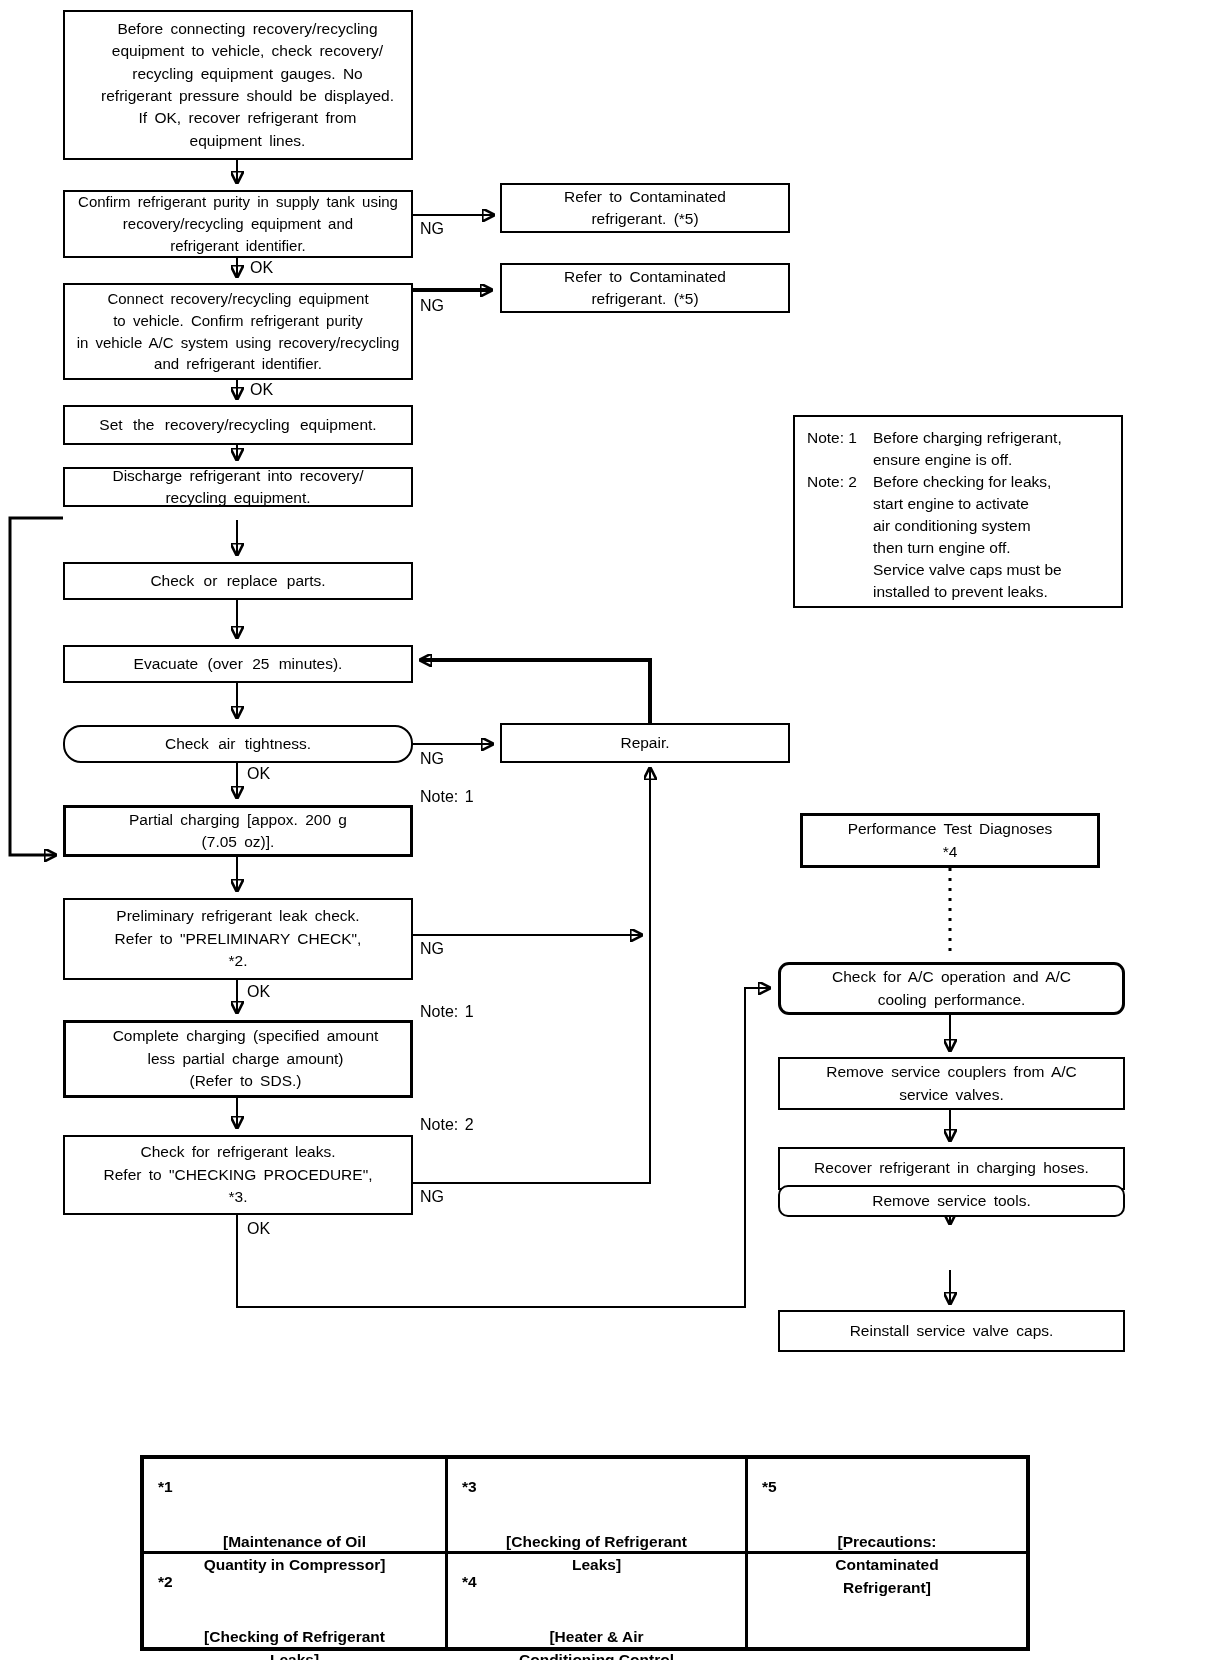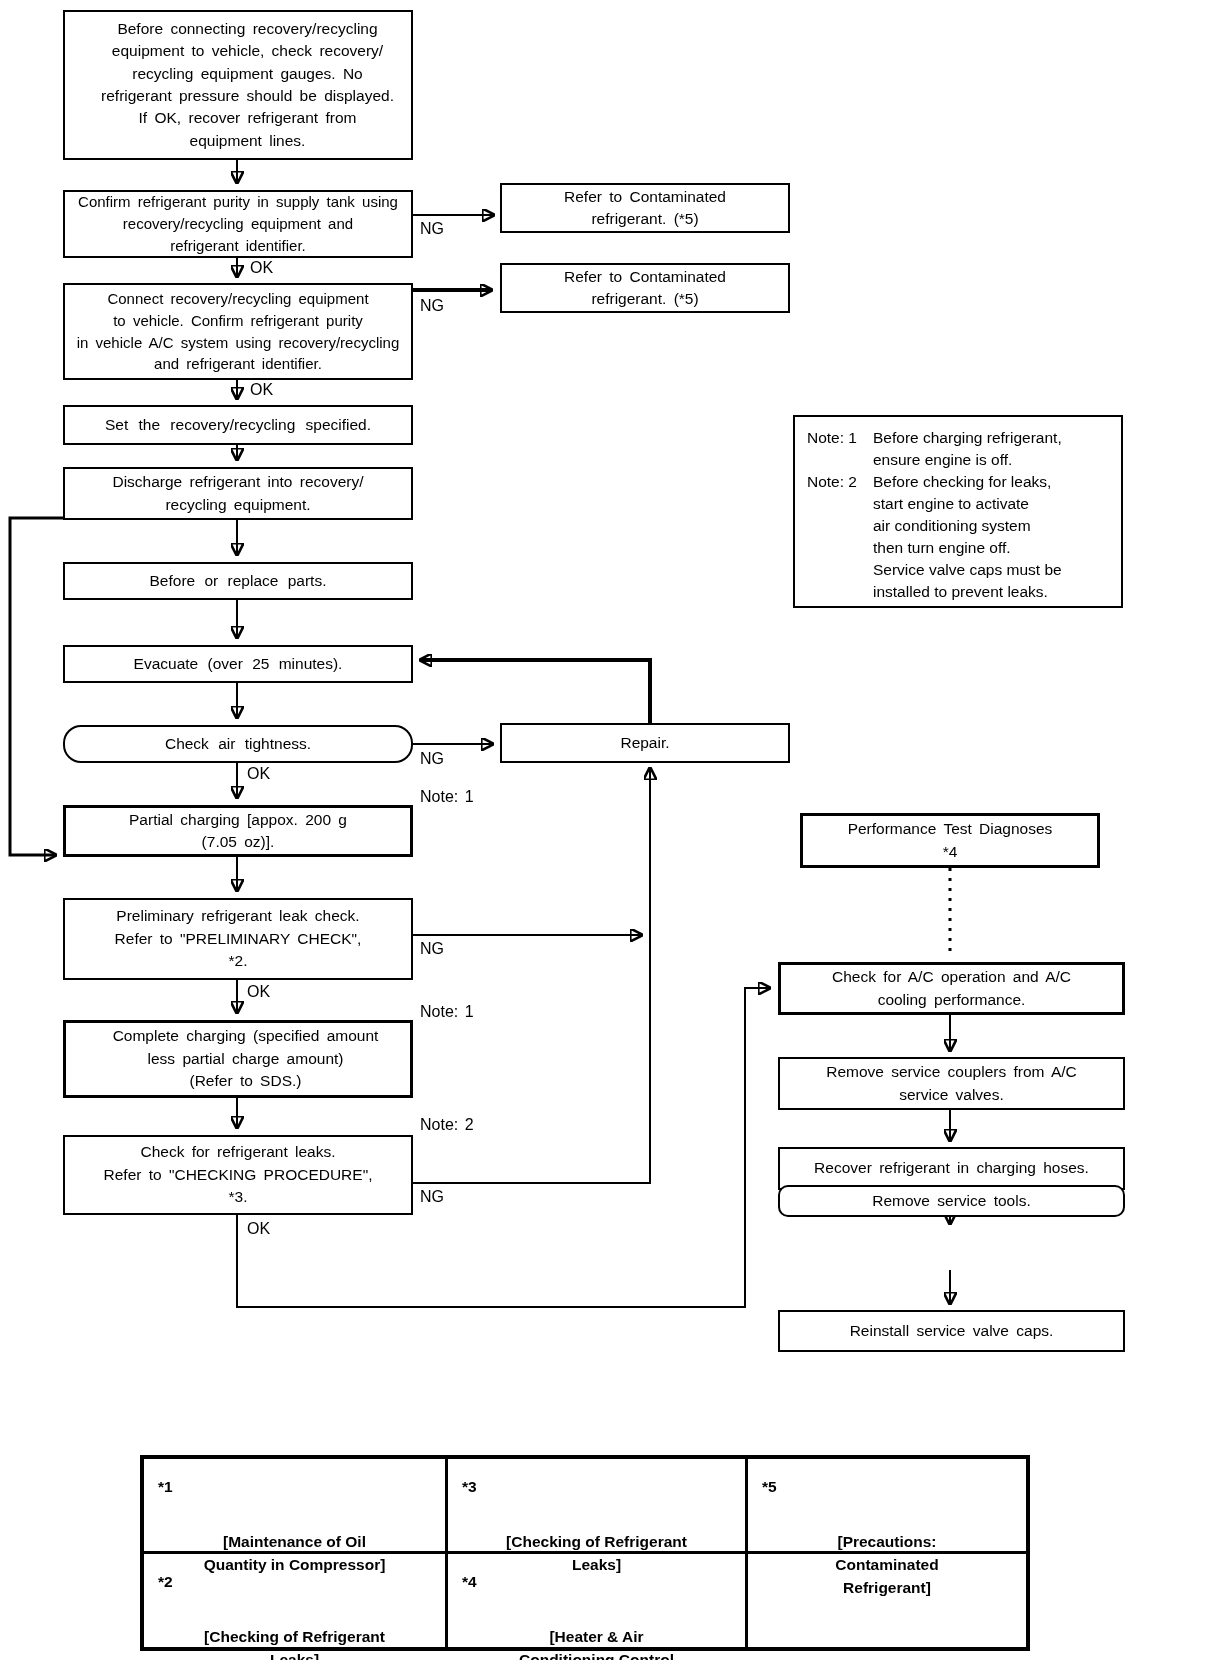--- a/index.html
+++ b/index.html
@@ -79,24 +79,24 @@
 refrigerant pressure should be displayed.
 If OK, recover refrigerant from
 equipment lines.</div>
   <div class="node" style="left:63px; top:190px; width:350px; height:68px; font-size:15px;">Confirm refrigerant purity in supply tank using
 recovery/recycling equipment and
 refrigerant identifier.</div>
   <div class="node" style="left:63px; top:283px; width:350px; height:97px; font-size:15px;">Connect recovery/recycling equipment
 to vehicle. Confirm refrigerant purity
 in vehicle A/C system using recovery/recycling
 and refrigerant identifier.</div>
-  <div class="node" style="left:63px; top:405px; width:350px; height:40px; word-spacing:6px;">Set the recovery/recycling specified.</div>
-  <div class="node" style="left:63px; top:467px; width:350px; height:53px;">Discharge refrigerant into recovery/
+  <div class="node" style="left:63px; top:405px; width:350px; height:40px; word-spacing:6px;">Set the recovery/recycling equipment.</div>
+  <div class="node" style="left:63px; top:467px; width:350px; height:40px;">Discharge refrigerant into recovery/
 recycling equipment.</div>
-  <div class="node" style="left:63px; top:562px; width:350px; height:38px; word-spacing:5px;">Before or replace parts.</div>
+  <div class="node" style="left:63px; top:562px; width:350px; height:38px; word-spacing:5px;">Check or replace parts.</div>
   <div class="node" style="left:63px; top:645px; width:350px; height:38px; word-spacing:5px;">Evacuate (over 25 minutes).</div>
   <div class="node" style="left:63px; top:725px; width:350px; height:38px; word-spacing:5px;border-radius:18px;">Check air tightness.</div>
   <div class="node" style="left:63px; top:805px; width:350px; height:52px; border-width:3px;">Partial charging [appox. 200 g
 (7.05 oz)].</div>
   <div class="node" style="left:63px; top:898px; width:350px; height:82px;">Preliminary refrigerant leak check.
 Refer to "PRELIMINARY CHECK",
 *2.</div>
   <div class="node" style="left:63px; top:1020px; width:350px; height:78px; border-width:3px;padding-left:20px;">Complete charging (specified amount
 less partial charge amount)
 (Refer to SDS.)</div>
@@ -122,21 +122,21 @@
 start engine to activate
 air conditioning system
 then turn engine off.
 Service valve caps must be
 installed to prevent leaks.</span>
     </div>
   </div>
 
   <div class="node" style="left:800px; top:813px; width:300px; height:55px; border-width:3px;">Performance Test Diagnoses
 *4</div>
-  <div class="node" style="left:778px; top:962px; width:347px; height:53px; border-width:3px;">Check for A/C operation and A/C
+  <div class="node" style="left:778px; top:962px; width:347px; height:53px; border-width:3px;border-radius:11px;">Check for A/C operation and A/C
 cooling performance.</div>
   <div class="node" style="left:778px; top:1057px; width:347px; height:53px;">Remove service couplers from A/C
 service valves.</div>
   <div class="node" style="left:778px; top:1147px; width:347px; height:43px;">Recover refrigerant in charging hoses.</div>
   <div class="node" style="left:778px; top:1185px; width:347px; height:32px;border-radius:10px;">Remove service tools.</div>
   <div class="node" style="left:778px; top:1310px; width:347px; height:42px;">Reinstall service valve caps.</div>
 
   <span class="lbl" style="left:250px; top:259px;">OK</span>
   <span class="lbl" style="left:420px; top:220px;">NG</span>
   <span class="lbl" style="left:250px; top:381px;">OK</span>

